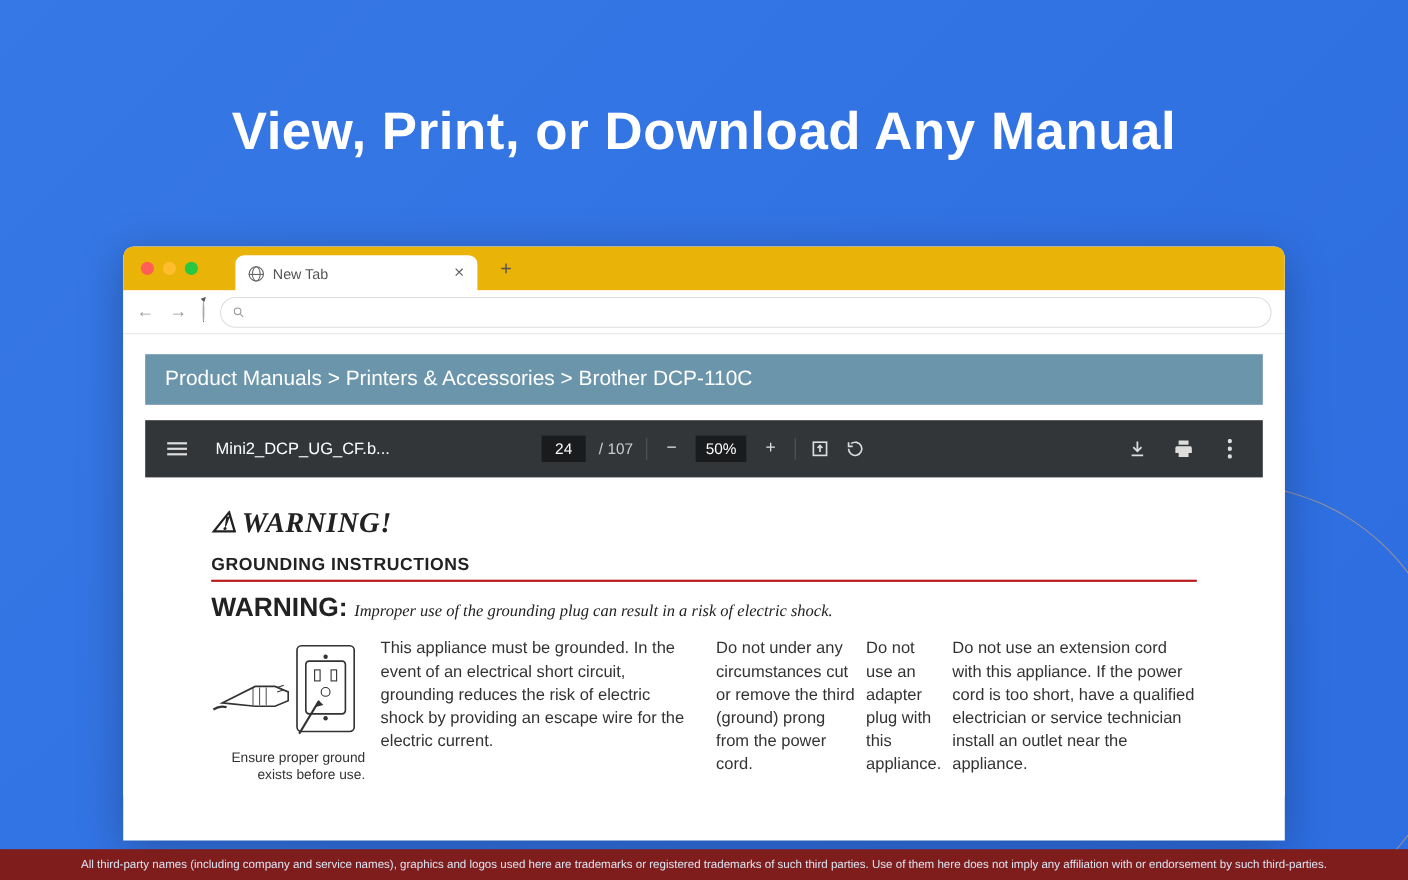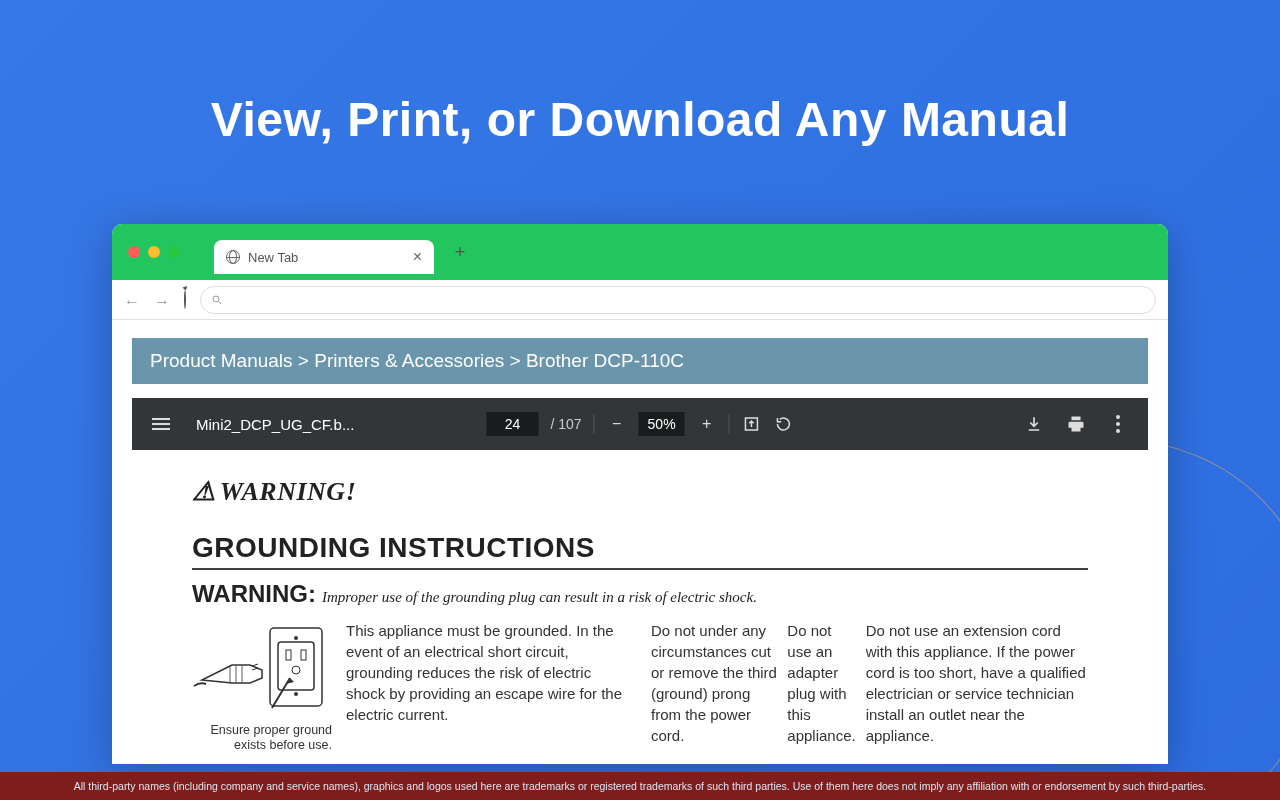--- a/index.html
+++ b/index.html
@@ -24,22 +24,22 @@
   left: 112px;
   top: 224px;
   width: 1056px;
   height: 540px;
   background: #fff;
   border-radius: 10px 10px 0 0;
   box-shadow: 0 8px 40px rgba(0,0,0,0.25);
   overflow: hidden;
 }
 .tab-strip {
-  height: 56px;
-  background: #22c55e;
+  height: 40px;
+  background: #eab308;
   display: flex;
   align-items: center;
   padding-left: 12px;
   gap: 6px;
 }
 .traffic-lights { display: flex; gap: 8px; margin-right: 28px; margin-left: 4px; }
 .traffic-light { width: 12px; height: 12px; border-radius: 50%; }
 .red { background: #ff5f57; }
 .yellow { background: #febc2e; }
 .green { background: #28c840; }
@@ -101,36 +101,36 @@
 .hamburger div { width: 18px; height: 2px; background: #ddd; }
 .pdf-filename { font-size: 15px; color: #fff; margin-left: 10px; margin-right: auto; max-width: 180px; white-space: nowrap; overflow: hidden; }
 .pdf-center { display: flex; align-items: center; gap: 12px; margin: 0 auto; position: absolute; left: 50%; transform: translateX(-50%); }
 .page-input, .zoom-input {
   background: #191b1d;
   color: #fff;
   border: none;
   text-align: center;
   font-size: 14px;
   padding: 4px 6px;
-  width: 52px;
+  width: 40px;
 }
 .zoom-input { width: 46px; }
 .page-total { color: #ccc; font-size: 14px; }
 .divider { width: 1px; height: 20px; background: #555; }
 .tb-icon { color: #ddd; cursor: pointer; display: flex; align-items: center; justify-content: center; width: 20px; height: 20px; }
 .pdf-right { display: flex; align-items: center; gap: 22px; margin-left: auto; }
 .pdf-page {
   background: #fff;
   padding: 26px 60px 0 60px;
   font-family: Georgia, "Times New Roman", serif;
   color: #222;
 }
 .warning-title { font-size: 26px; font-weight: 700; font-style: italic; letter-spacing: 0.5px; }
 .warning-title .tri { display: inline-block; margin-right: 4px; }
-.section-title { font-size: 28px; font-weight: 700; margin-top: 25px; border-bottom: 2px solid #404040; padding-bottom: 4px; letter-spacing: 0.5px; font-family: Arial, sans-serif; }
+.section-title { font-size: 16px; font-weight: 700; margin-top: 14px; border-bottom: 2px solid #b91c1c; padding-bottom: 4px; letter-spacing: 0.5px; font-family: Arial, sans-serif; }
 .subwarning { font-size: 15px; margin-top: 10px; }
 .subwarning .label { font-size: 24px; font-weight: 700; font-family: Arial, sans-serif; margin-right: 6px; }
 .subwarning .text { font-style: italic; font-weight: 500; }
 .two-col { display: flex; gap: 22px; margin-top: 12px; font-size: 15px; line-height: 1.4; color: #333; font-family: Arial, sans-serif; }
 .col-left { display: flex; gap: 14px; flex: 1; }
 .col-right { flex: 1; display: flex; flex-direction: row; gap: 10px; }
 .plug-diagram { width: 140px; flex-shrink: 0; font-size: 12px; text-align: right; }
 .plug-svg { width: 140px; height: 96px; }
 .caption { font-size: 12.5px; line-height: 1.2; margin-top: 2px; }
 .footer-disclaimer {

